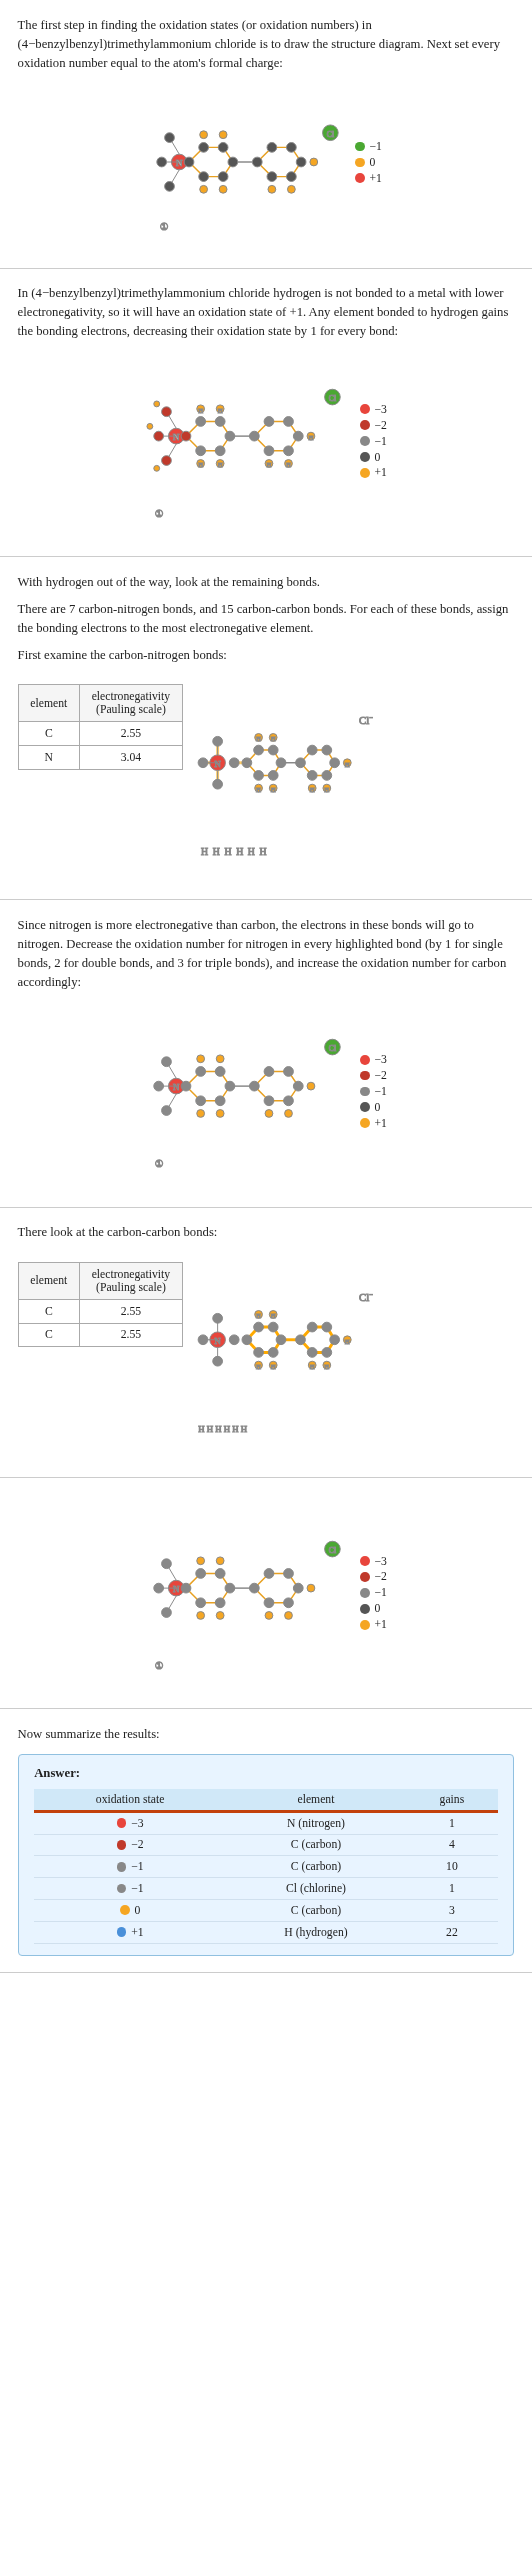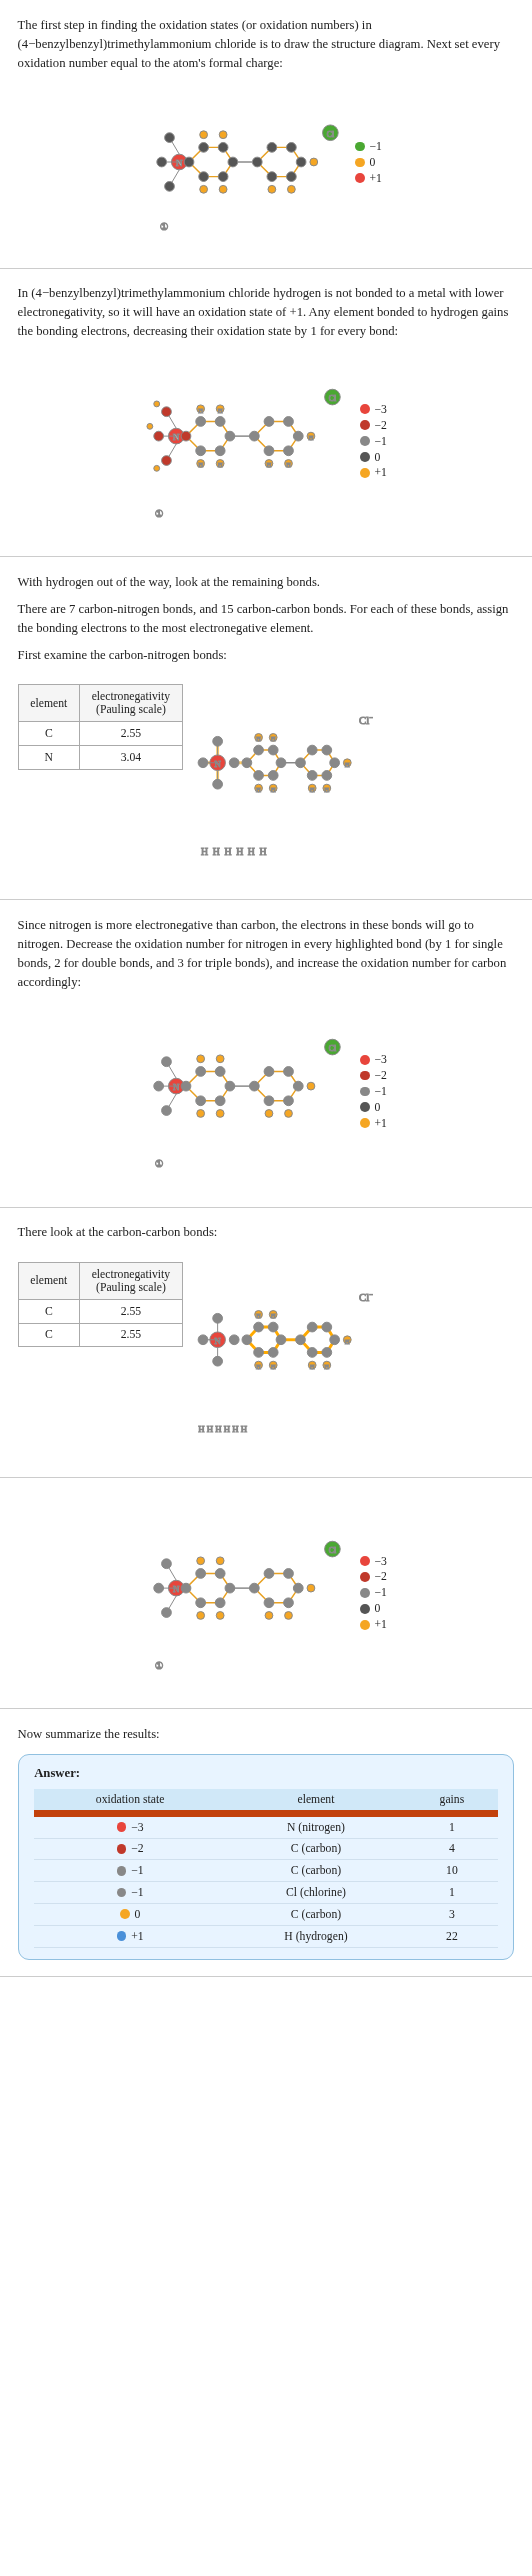--- a/index.html
+++ b/index.html
@@ -62,36 +62,36 @@
     }
     .bond-table th {
       font-weight: normal;
       background: #f5f5f5;
     }
 
     
     .answer-box {
       border: 1px solid #90c0e0;
       background: #e8f4ff;
-      border-radius: 11px;
+      border-radius: 4px;
       padding: 11.7px 15.6px;
       margin-top: 9.8px;
     }
     .answer-label {
       font-weight: bold;
       margin-bottom: 7.8px;
       font-size: 12.7px;
     }
     .answer-table {
       border-collapse: collapse;
       width: 100%;
       font-size: 11.7px;
     }
     .answer-table th {
-      border-bottom: 7px solid #c2410c;
+      border-bottom: 3px solid #c2410c;
       padding: 3.9px 7.8px;
       text-align: center;
       font-weight: normal;
       background: #d0e8f8;
       margin-left: 12px;
     }
     .answer-table td {
       padding: 3.9px 7.8px;
       text-align: center;
       border-bottom: 1px solid #d0e0ee;

